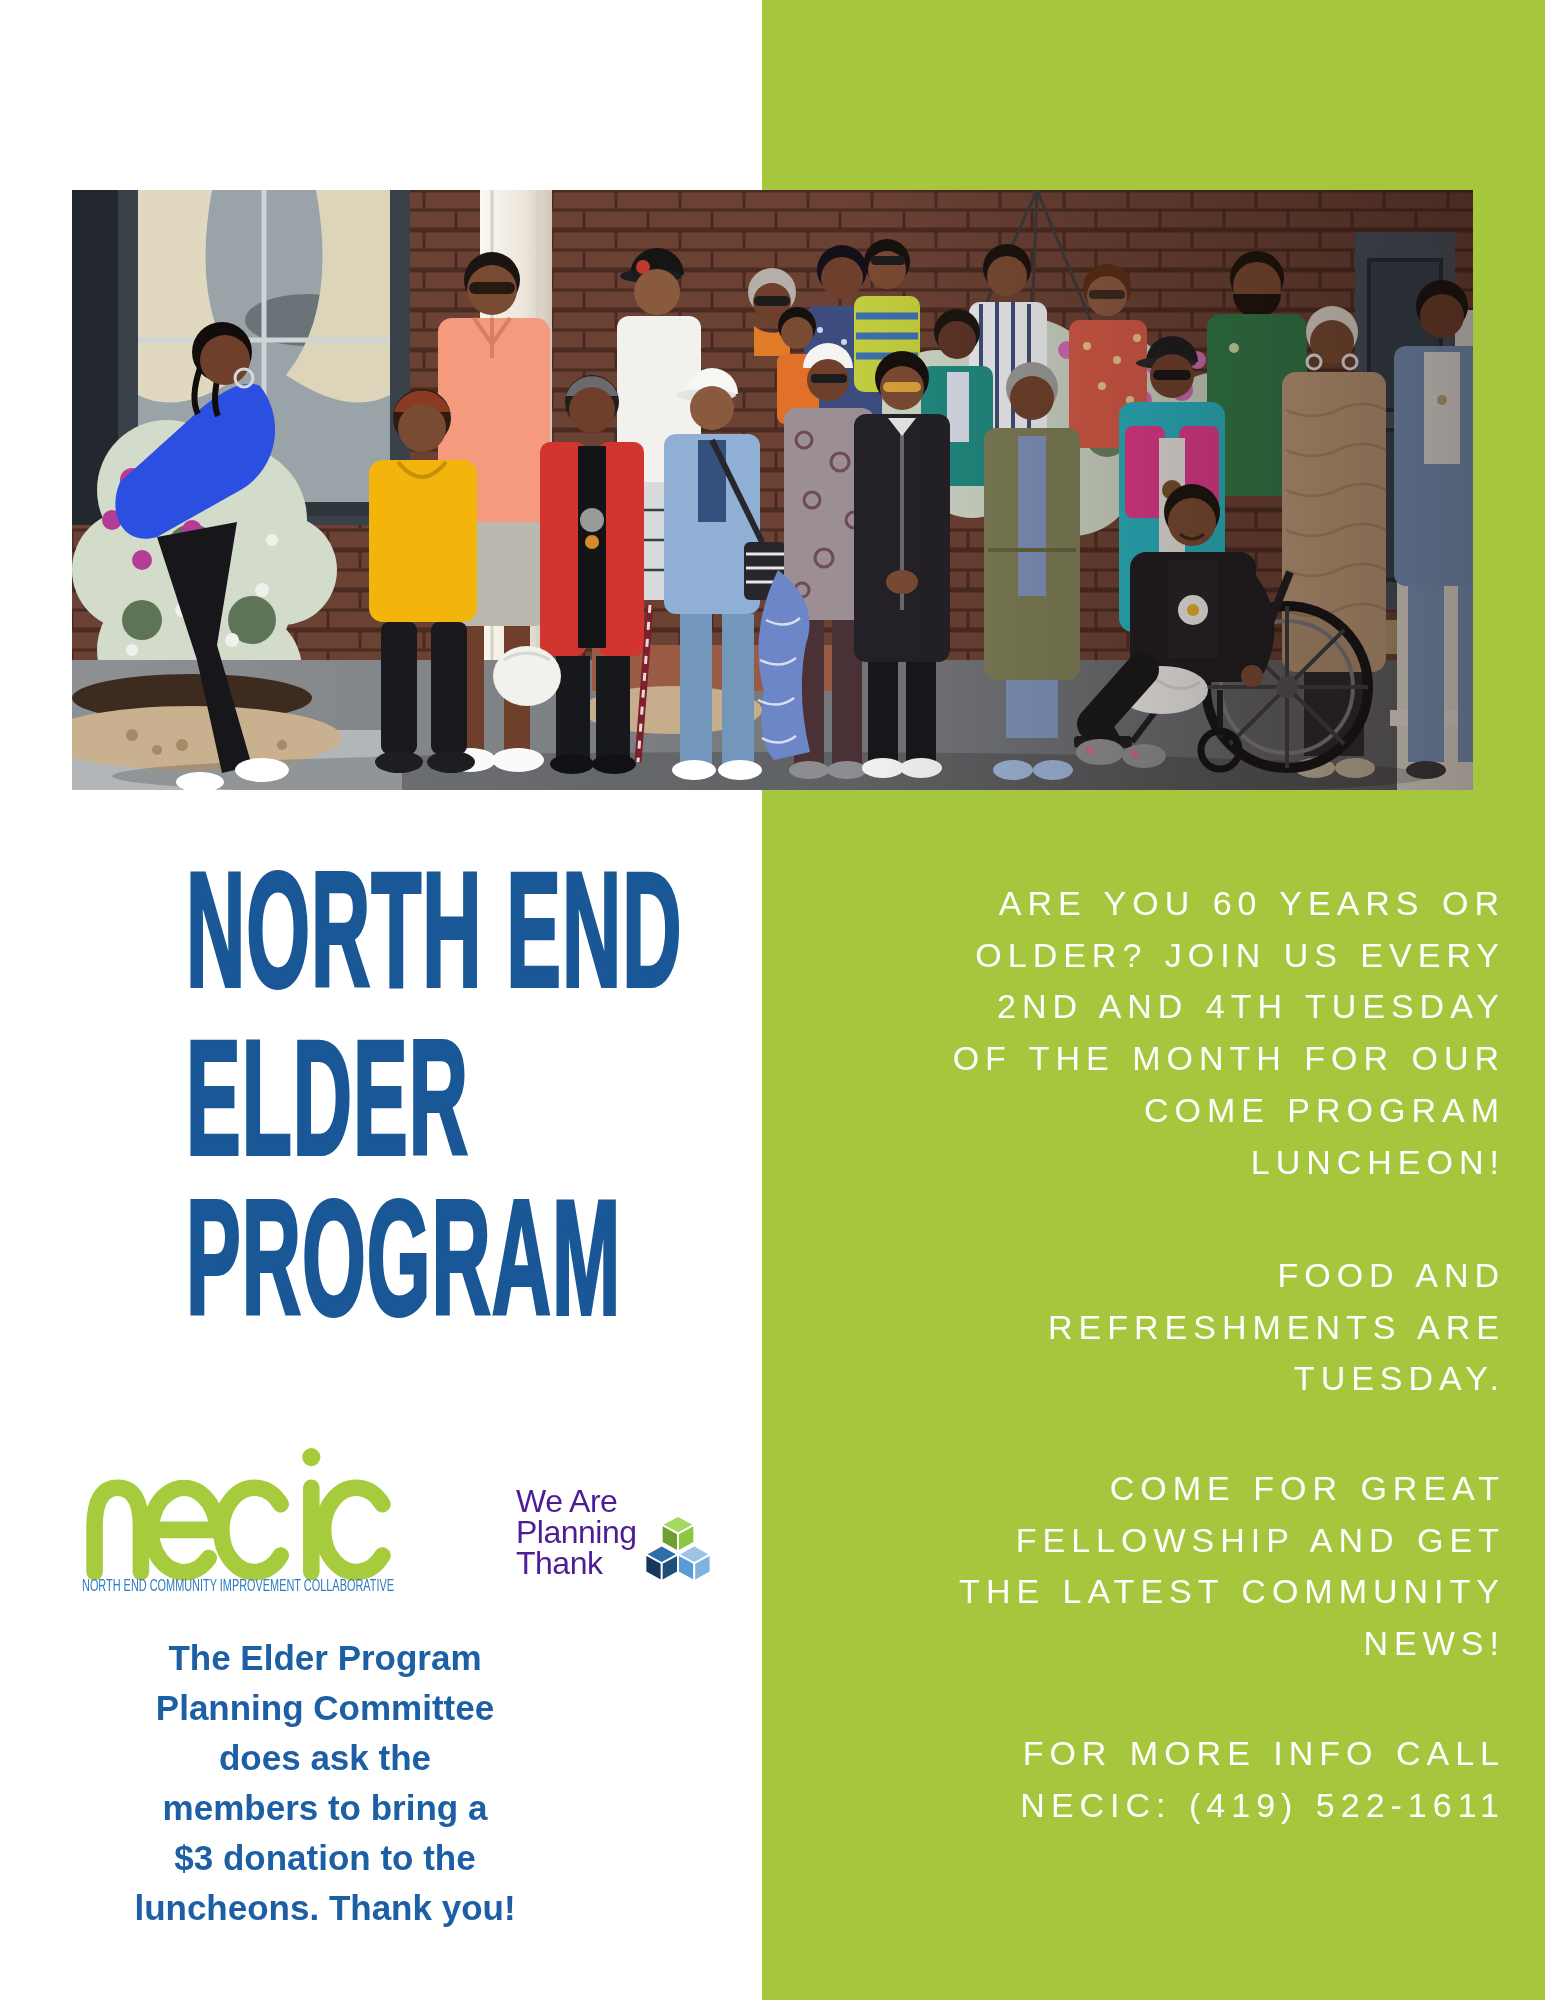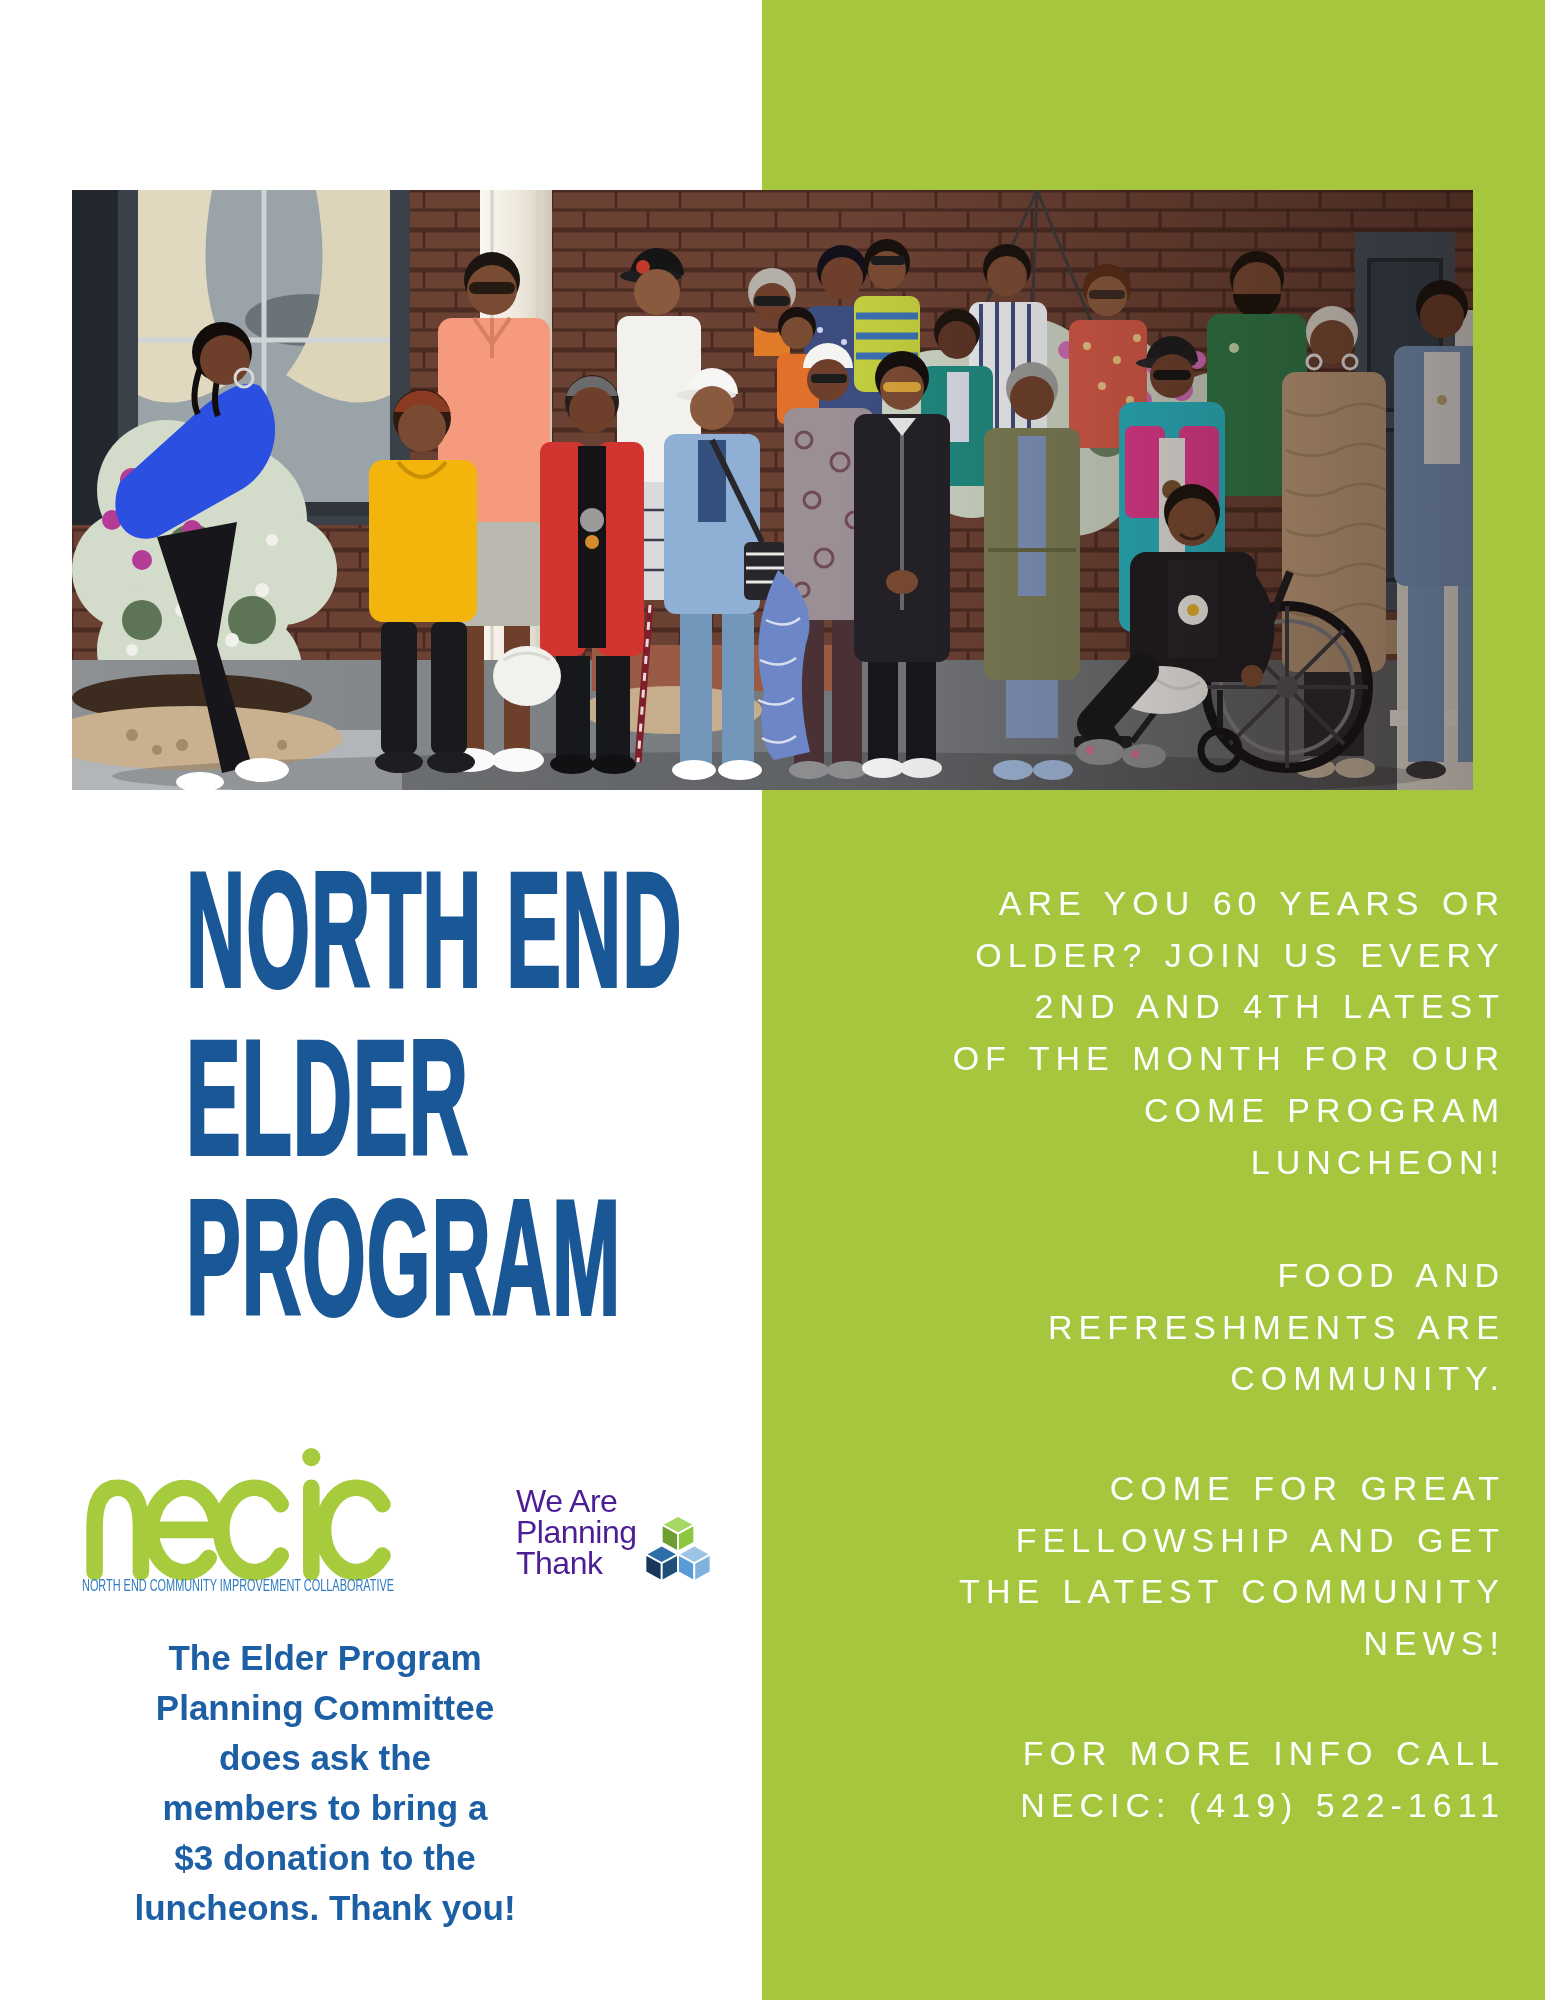--- a/index.html
+++ b/index.html
@@ -472,29 +472,29 @@
     <div>Planning Committee</div>
     <div>does ask the</div>
     <div>members to bring a</div>
     <div>$3 donation to the</div>
     <div>luncheons. Thank you!</div>
   </div>
 
   <div class="panel-par p1">
     <div>ARE YOU 60 YEARS OR</div>
     <div>OLDER? JOIN US EVERY</div>
-    <div>2ND AND 4TH LATEST</div>
+    <div>2ND AND 4TH TUESDAY</div>
     <div>OF THE MONTH FOR OUR</div>
     <div>COME PROGRAM</div>
     <div>LUNCHEON!</div>
   </div>
   <div class="panel-par p2">
     <div>FOOD AND</div>
     <div>REFRESHMENTS ARE</div>
-    <div>COMMUNITY.</div>
+    <div>TUESDAY.</div>
   </div>
   <div class="panel-par p3">
     <div>COME FOR GREAT</div>
     <div>FELLOWSHIP AND GET</div>
     <div>THE LATEST COMMUNITY</div>
     <div>NEWS!</div>
   </div>
   <div class="panel-par p4">
     <div>FOR MORE INFO CALL</div>
     <div>NECIC: (419) 522-1611</div>

